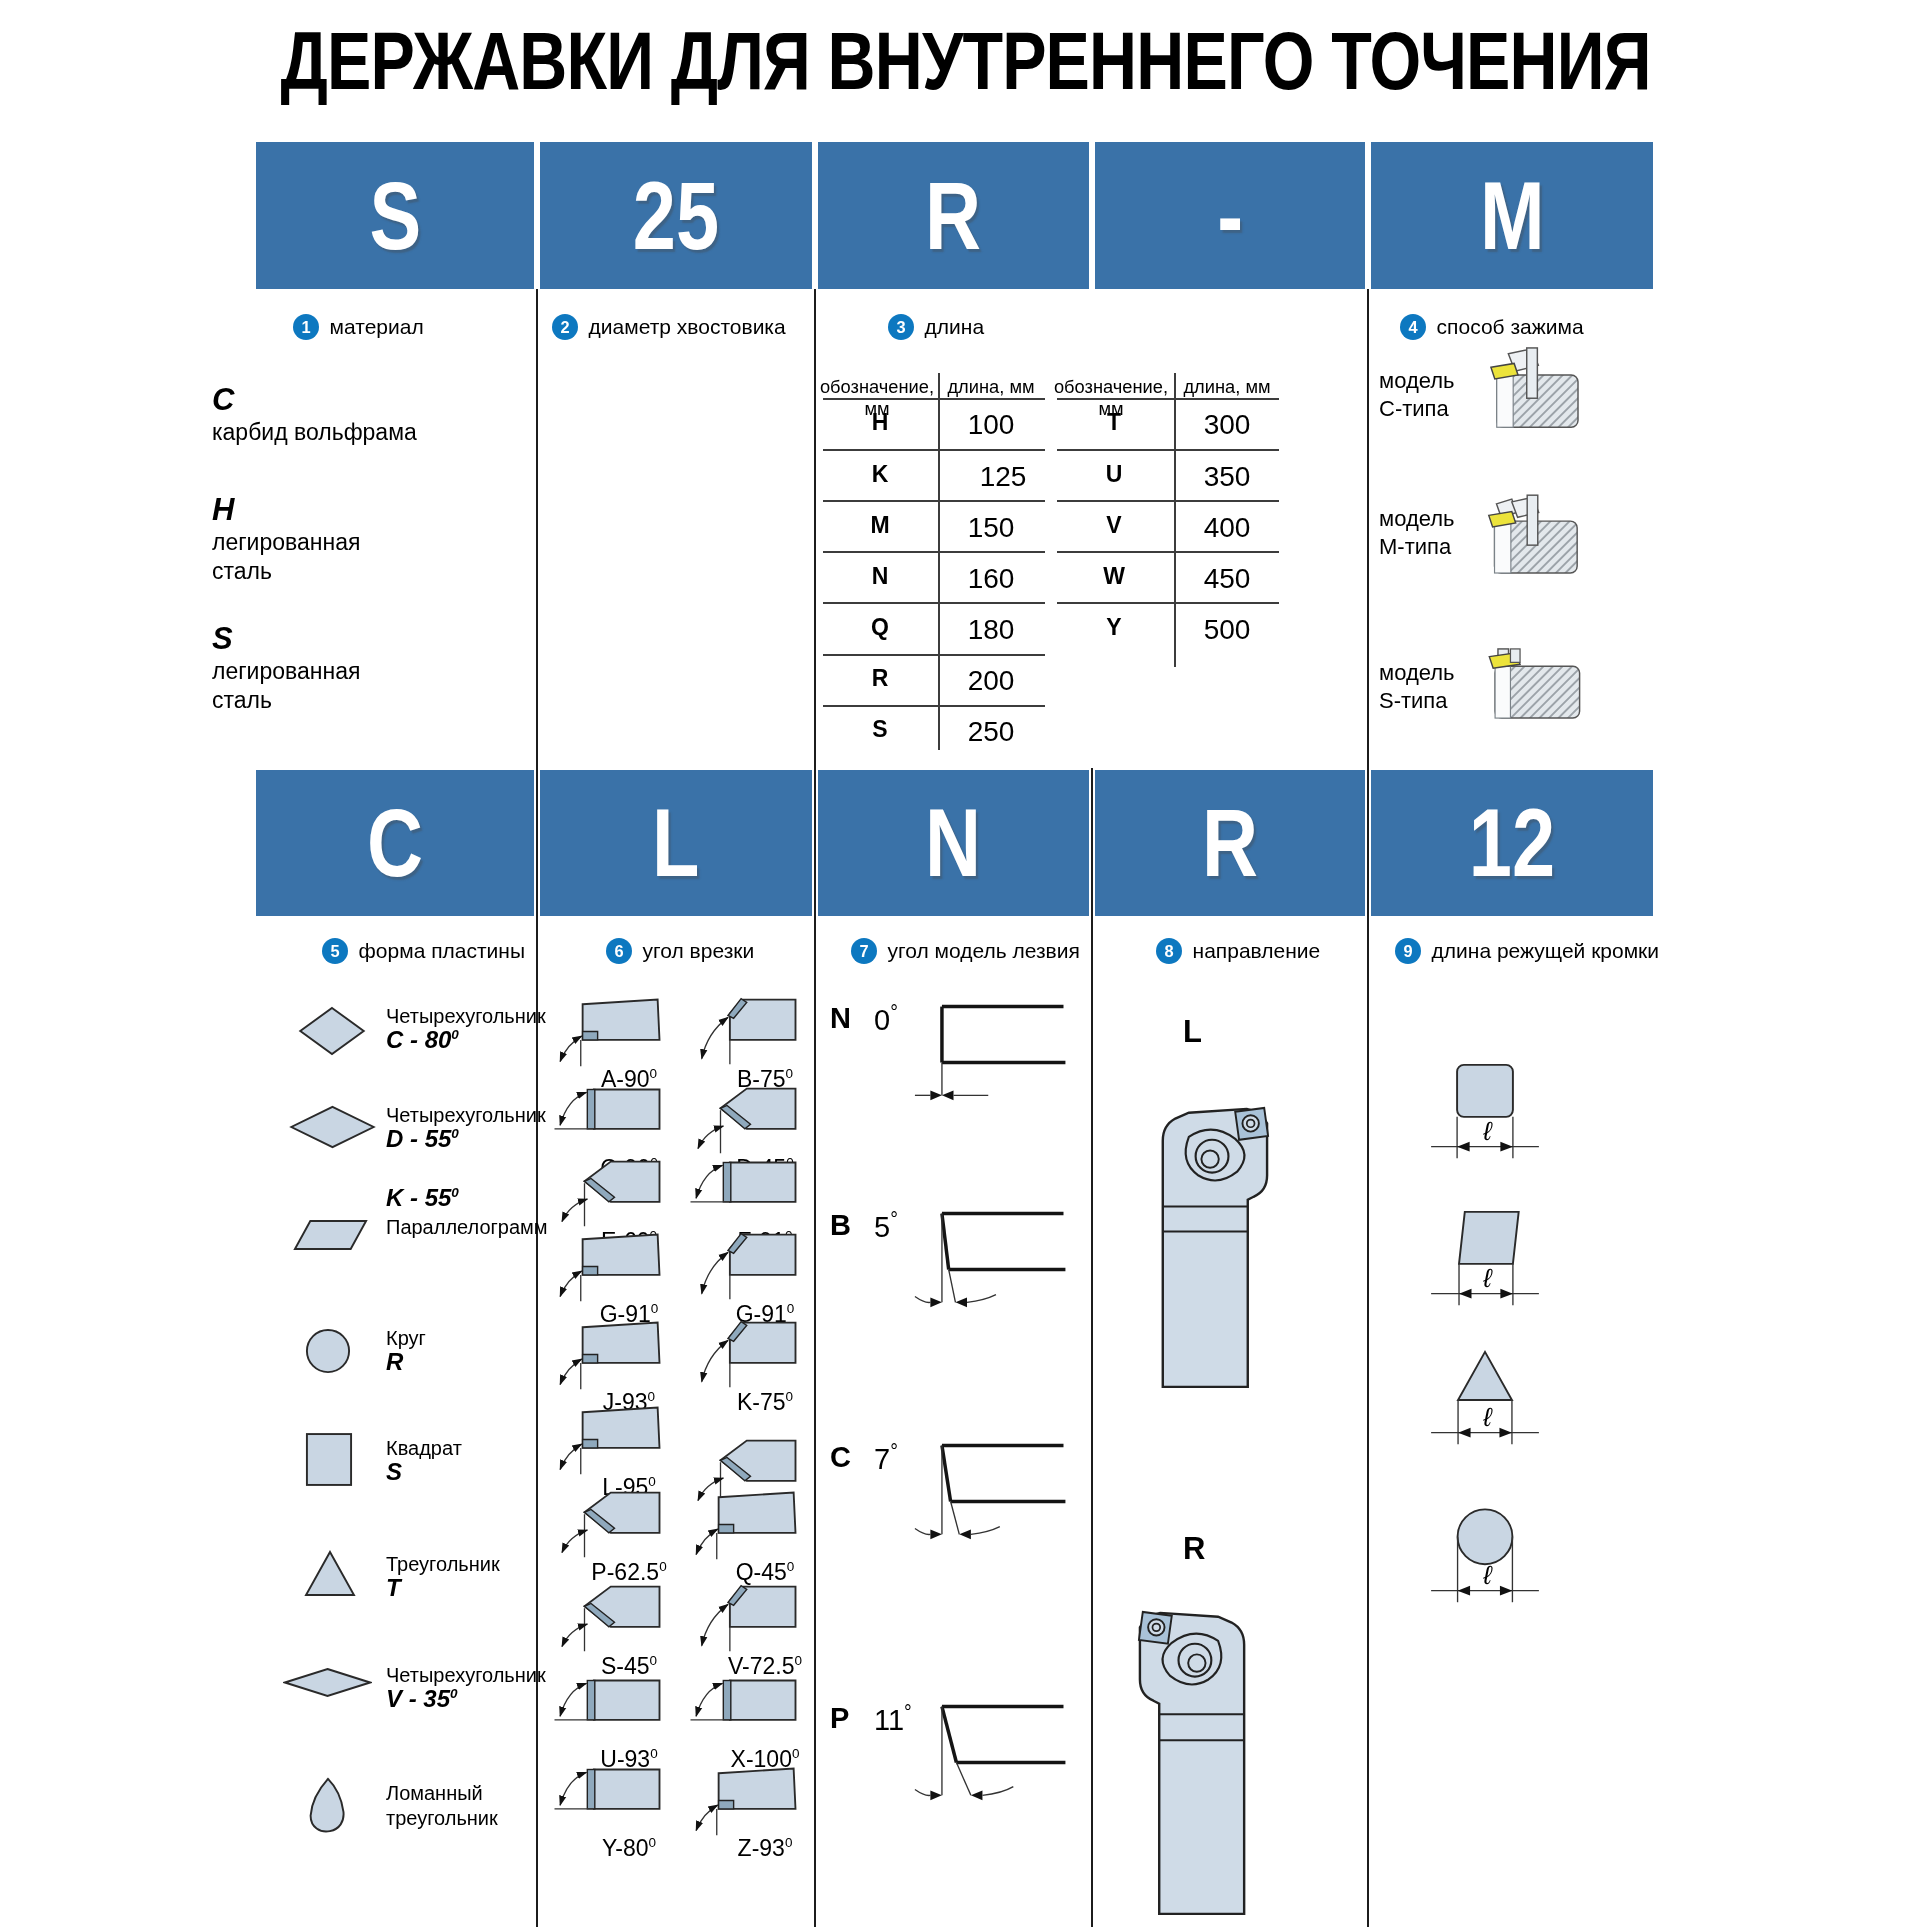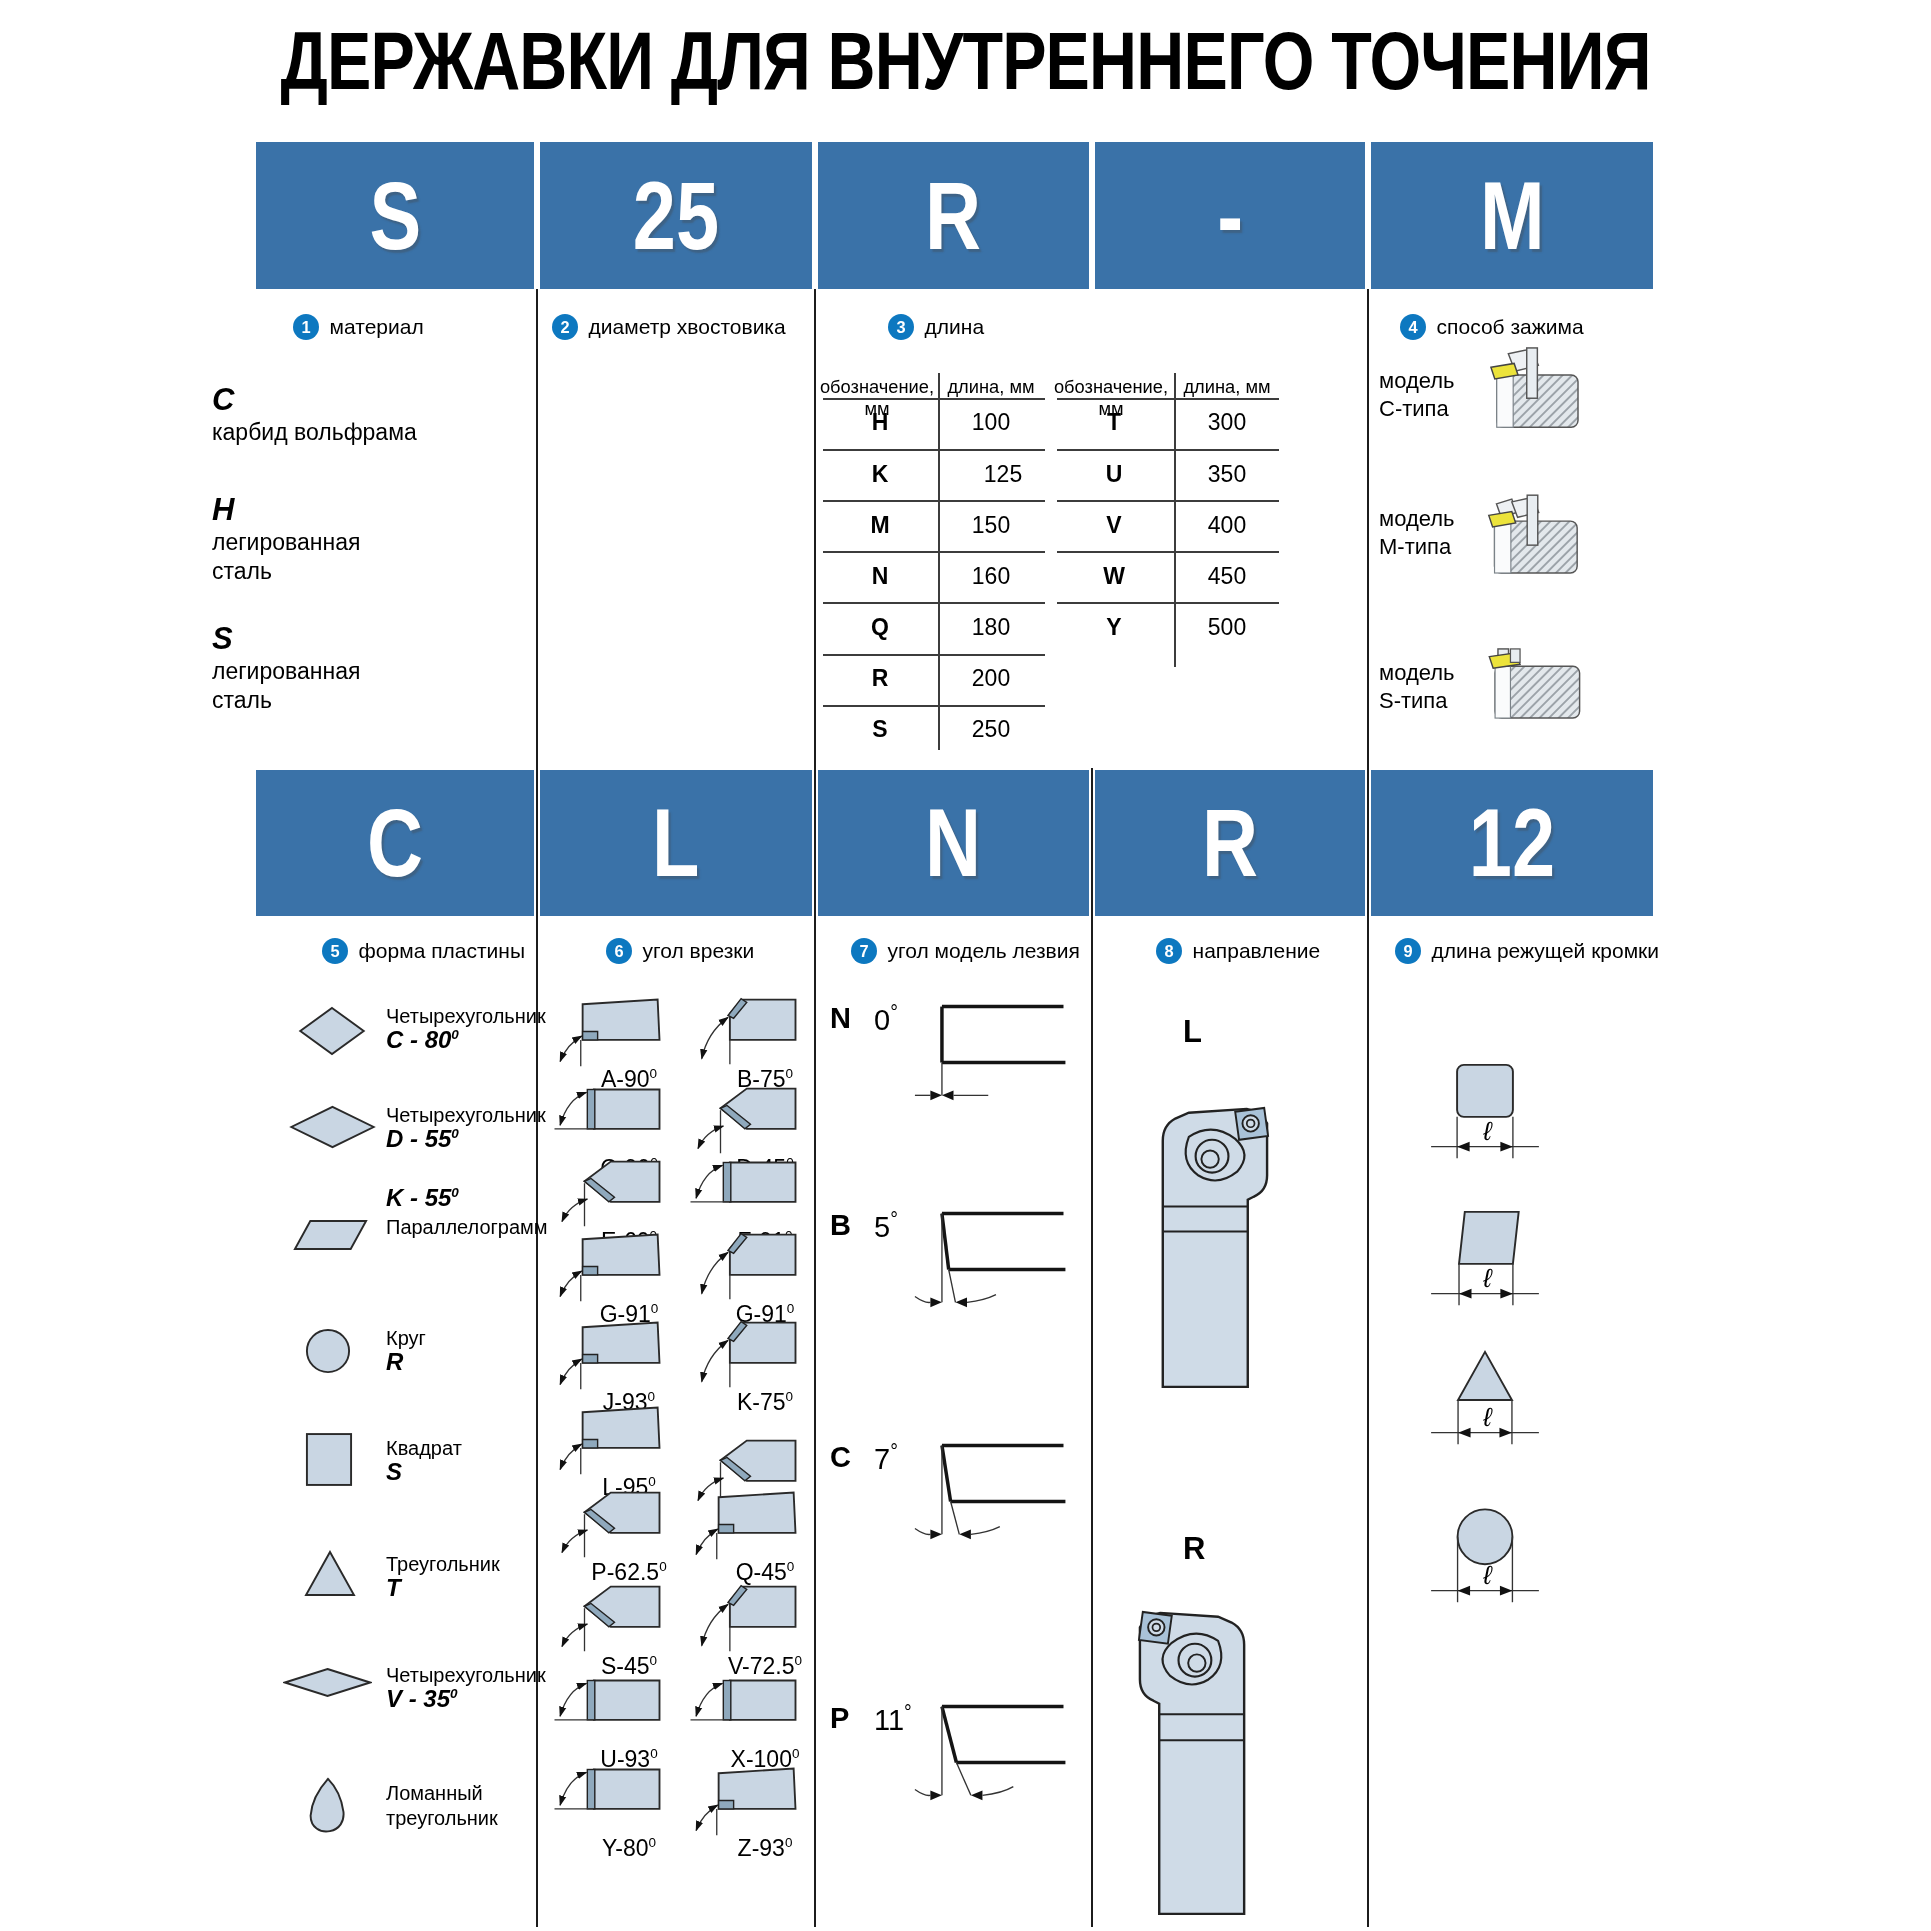--- a/index.html
+++ b/index.html
@@ -15,21 +15,21 @@
   .vline{position:absolute;width:1.9px;background:#1c1c1c}
   .hline{position:absolute;height:1.9px;background:#3c3c3c}
   .hdr{position:absolute;display:flex;align-items:center;gap:10.6px;white-space:nowrap}
   .badge{width:26px;height:26px;border-radius:50%;background:#0d78c0;color:#fff;
          font-size:16.4px;font-weight:bold;display:flex;align-items:center;justify-content:center;flex:none}
   .hdr-label{font-size:21px}
   .s1-code{position:absolute;font-size:31px;font-weight:bold;font-style:italic}
   .s1-desc{position:absolute;font-size:23px;line-height:29px}
   .tbl-hdr{position:absolute;font-size:18.3px;text-align:center}
   .tbl-code{position:absolute;font-size:23px;font-weight:bold;text-align:center}
-  .tbl-val{position:absolute;font-size:23px;text-align:center}
+  .tbl-val{position:absolute;font-size:28px;text-align:center}
   .s4-label{position:absolute;font-size:22px;line-height:28px}
   .s5-name{position:absolute;font-size:20px;line-height:25px}
   .s5-code{position:absolute;font-size:24px;font-weight:bold;font-style:italic}
   .s5-code sup,.s6-label sup{font-size:13.5px}
   .s6-cell{position:absolute;width:135px}
   .s6-label{font-size:23px;text-align:center;padding-left:23px;margin-top:-1.9px;white-space:nowrap}
   .s7-block{position:absolute;width:261px;height:135px}
   .s7-letter{position:absolute;left:1.9px;top:15.4px;font-size:29px;font-weight:bold}
   .s7-val{position:absolute;left:46px;top:15.4px;font-size:29px}
   .s7-val sup{font-size:19.3px}

